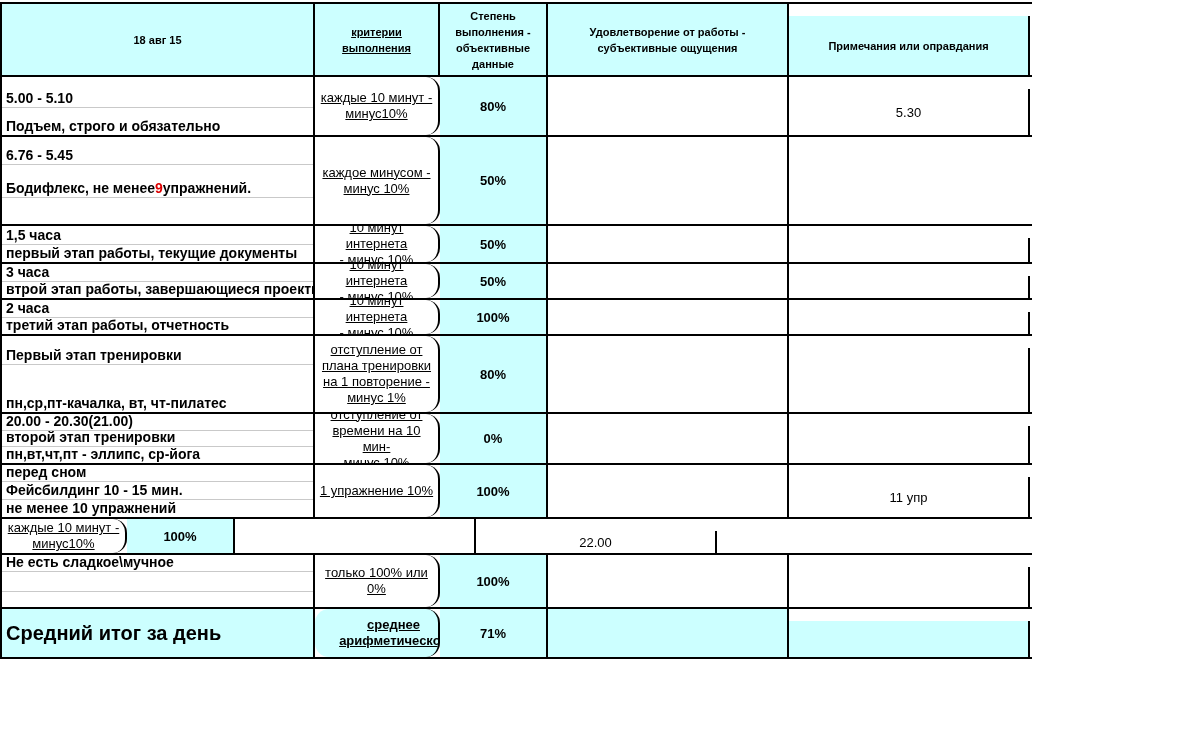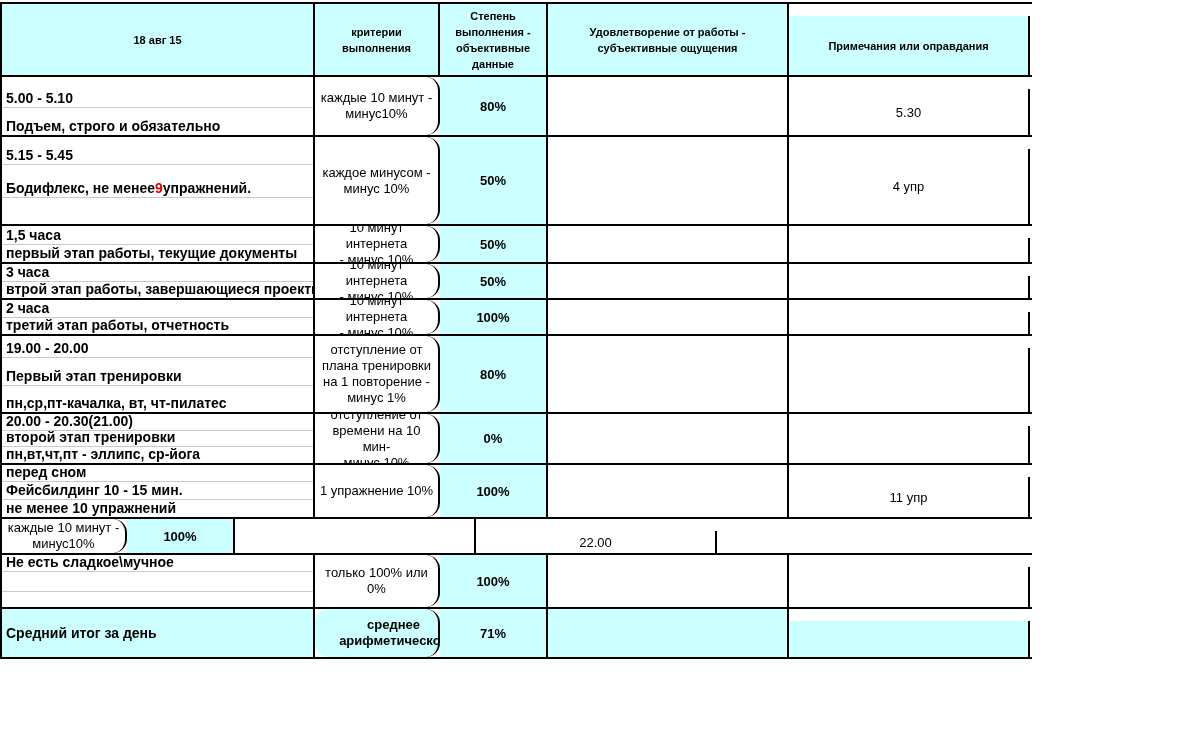--- a/index.html
+++ b/index.html
@@ -9,21 +9,21 @@
   }
   .canvas { position:relative; width:1183px; height:752px; background:#fff; }
 
   .sheet {
     position:absolute; left:0; top:2px; width:1030px;
     border-top:2px solid #000; border-left:2px solid #000;
     background:#fff;
   }
   .row { display:flex; border-bottom:2px solid #000; }
   .cell { border-right:2px solid #000; box-sizing:border-box; overflow:hidden; }
-  .c1 { width:313px; } .c2 { width:125px; } .c3 { width:108px; }
+  .c1 { width:313px; } .c2 { width:125px;text-decoration:underline; } .c3 { width:108px; }
   .c4 { width:241px; } .c5 { width:241px;margin-top:12px; }
 
   
   .header-row { height:71px; }
   .header-row .cell {
     background:var(--cyan, #CCFFFF);
     display:flex; align-items:center; justify-content:center;
     text-align:center; font-weight:bold; font-size:11px; line-height:16px;
     padding:2px 8px;
   }
@@ -53,21 +53,21 @@
   .note-cell {
     display:flex; align-items:center; justify-content:center;
     font-size:13px;
   }
 
   
   .summary-row { height:48px; }
   .summary-row .cell { background:var(--cyan, #CCFFFF); }
   .summary-label {
     display:flex; align-items:center; padding-left:4px;
-    font-weight:bold; font-size:14px;
+    font-weight:bold; font-size:20px;
   }
   .summary-criteria { font-weight:bold;padding-left:36px; }
 </style>
 </head>
 <body>
 
 <div class="canvas">
   <div class="sheet">
 
     <div class="row header-row">
@@ -90,34 +90,33 @@
           </div>
           <div class="cell c2 criteria-cell">каждые 10 минут -
 минус10%</div>
           <div class="cell c3 percent-cell">80%</div>
           <div class="cell c4 satisfaction-cell"></div>
           <div class="cell c5 note-cell">5.30</div>
         </div>
         <div class="row body-row" style="height: 87px;">
           <div class="cell c1 colA">
             <div class="subline" style="height: 27px;">
-              <span>5.15 - 5.45</span>
+              <span>6.76 - 5.45</span>
             </div>
             <div class="subline" style="height: 33px;">
               <span>Бодифлекс, не менее </span>
               <span class="red">9</span>
               <span> упражнений.</span>
             </div>
             <div class="subline"></div>
           </div>
           <div class="cell c2 criteria-cell">каждое минусом -
 минус 10%</div>
           <div class="cell c3 percent-cell">50%</div>
           <div class="cell c4 satisfaction-cell"></div>
-          <div class="cell c5 note-cell">4 упр</div>
         </div>
         <div class="row body-row" style="height: 36px;">
           <div class="cell c1 colA">
             <div class="subline" style="height: 18px;">
               <span>1,5 часа</span>
             </div>
             <div class="subline">
               <span>первый этап работы, текущие документы</span>
             </div>
           </div>
@@ -152,23 +151,20 @@
             </div>
           </div>
           <div class="cell c2 criteria-cell">10 минут интернета
 - минус 10%</div>
           <div class="cell c3 percent-cell">100%</div>
           <div class="cell c4 satisfaction-cell"></div>
           <div class="cell c5 note-cell"></div>
         </div>
         <div class="row body-row" style="height: 76px;">
           <div class="cell c1 colA">
-            <div class="subline" style="height: 21px;">
-              <span>19.00 - 20.00</span>
-            </div>
             <div class="subline" style="height: 28px;">
               <span>Первый этап тренировки</span>
             </div>
             <div class="subline">
               <span>пн,ср,пт-качалка, вт, чт-пилатес</span>
             </div>
           </div>
           <div class="cell c2 criteria-cell">отступление от
 плана тренировки
 на 1 повторение -

